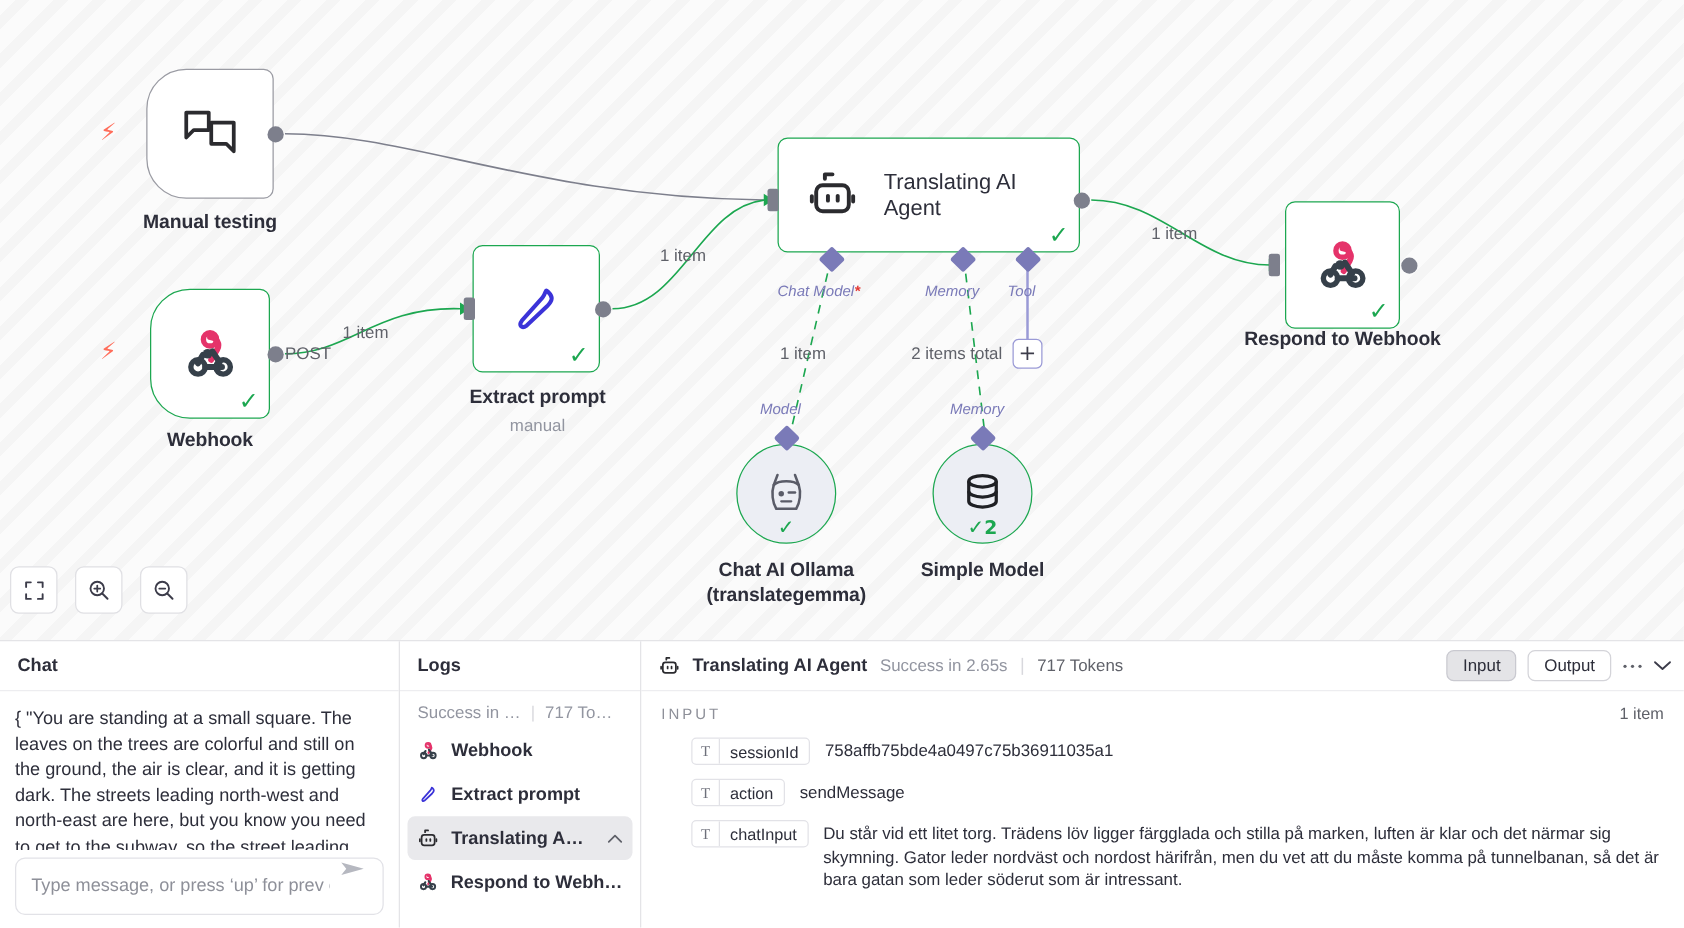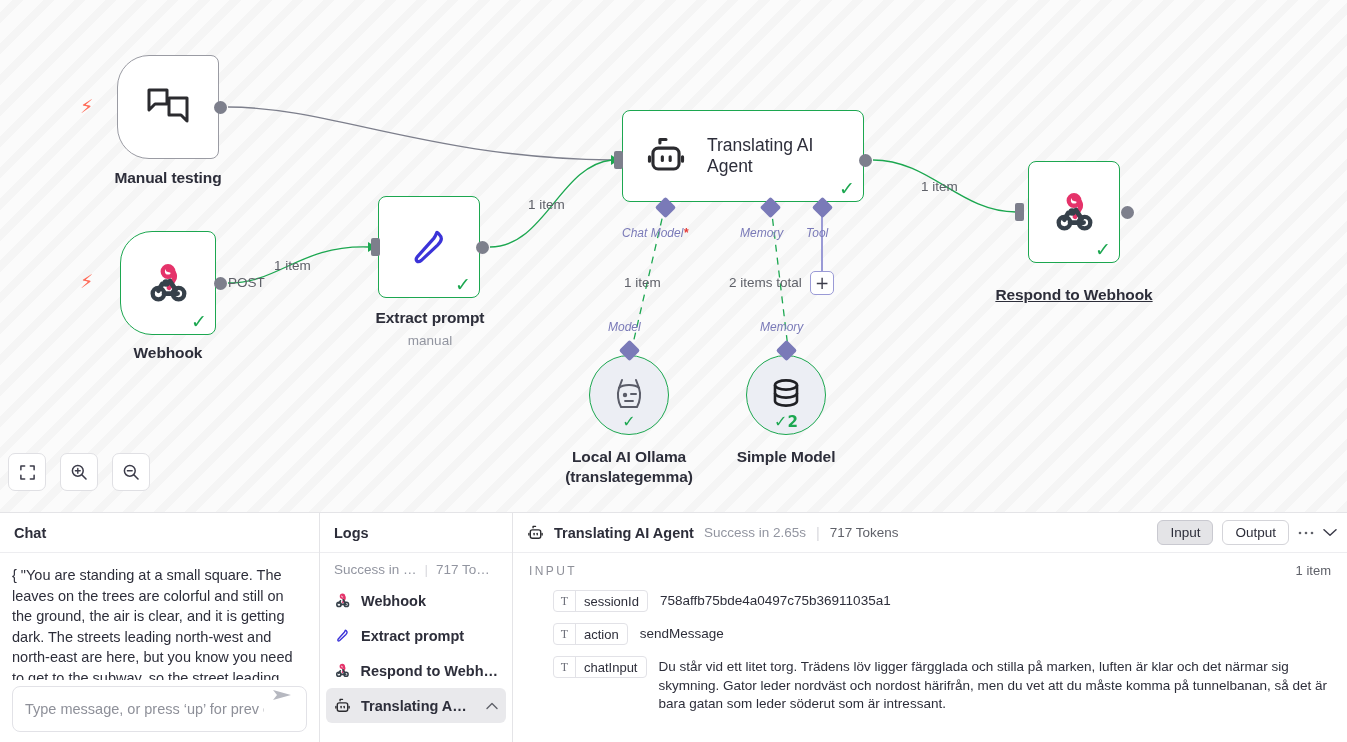--- a/index.html
+++ b/index.html
@@ -309,21 +309,21 @@
   <div class="subnode" style="left:589px; top:355px;">
     <svg width="36" height="42" viewBox="0 0 36 42">
       <path d="M11 6 L8 14 M25 6 L28 14" stroke="#5a5c68" stroke-width="2" fill="none" stroke-linecap="round"></path>
       <path d="M8 14 C6 20, 7 28, 10 33 L26 33 C29 28, 30 20, 28 14 C24 10, 12 10, 8 14 Z" fill="none" stroke="#5a5c68" stroke-width="2"></path>
       <circle cx="14" cy="21" r="2.2" fill="#5a5c68"></circle>
       <path d="M20 20 h5" stroke="#5a5c68" stroke-width="2" stroke-linecap="round"></path>
       <path d="M14 27 h8" stroke="#5a5c68" stroke-width="1.8" stroke-linecap="round"></path>
     </svg>
     <span class="sub-check">✓</span>
   </div>
-  <div class="node-label" style="left:529px; top:447px; width:200px;">Local AI Ollama (translategemma)</div>
+  <div class="node-label" style="left:529px; top:447px; width:200px;">Chat AI Ollama (translategemma)</div>
 
   <div class="port-label" style="left:760px; top:320px;">Memory</div>
   <div class="diamond" style="left:779px; top:343px;"></div>
   <div class="subnode" style="left:746px; top:355px;">
     <svg width="36" height="40" viewBox="0 0 36 40">
       <ellipse cx="18" cy="10" rx="11" ry="4.6" fill="none" stroke="#1f2024" stroke-width="2.6"></ellipse>
       <path d="M7 10 v16 c0 2.6 4.9 4.6 11 4.6 s11 -2 11 -4.6 V10" fill="none" stroke="#1f2024" stroke-width="2.6"></path>
       <path d="M7 18 c0 2.6 4.9 4.6 11 4.6 s11 -2 11 -4.6" fill="none" stroke="#1f2024" stroke-width="2.6"></path>
     </svg>
     <span class="sub-check">✓<span class="cnt">2</span></span>
@@ -338,21 +338,21 @@
       <path d="M18 25 l-4 7" fill="none" stroke="#36404a" stroke-width="5" stroke-linecap="round"></path>
       <circle cx="14" cy="35" r="6" fill="none" stroke="#36404a" stroke-width="4.5"></circle>
       <path d="M20 35 h14" fill="none" stroke="#36404a" stroke-width="5" stroke-linecap="round"></path>
       <circle cx="35" cy="35" r="6" fill="none" stroke="#36404a" stroke-width="4.5"></circle>
       <path d="M26 22 l6 9" fill="none" stroke="#36404a" stroke-width="5" stroke-linecap="round"></path>
       <circle cx="22" cy="24" r="4" fill="#36404a"></circle>
     </svg>
     <span class="check">✓</span>
   </div>
   <div class="dot-out" style="left:1121px; top:206px;"></div>
-  <div class="node-label" style="left:974px; top:285px; width:200px;text-decoration:underline;">Respond to Webhook</div>
+  <div class="node-label" style="left:974px; top:262px; width:200px;">Respond to Webhook</div>
 
   <div id="canvas-controls">
     <div class="ctrl-btn">
       <svg width="17" height="17" viewBox="0 0 18 18">
         <path d="M2 6 V2 H6 M12 2 H16 V6 M16 12 V16 H12 M6 16 H2 V12" fill="none" stroke="#3c3c4a" stroke-width="1.6" stroke-linecap="round" stroke-linejoin="round"></path>
       </svg>
     </div>
     <div class="ctrl-btn">
       <svg width="18" height="18" viewBox="0 0 18 18">
         <circle cx="7.8" cy="7.8" r="5.4" fill="none" stroke="#3c3c4a" stroke-width="1.5"></circle>
@@ -408,47 +408,47 @@
       <span>Webhook</span>
     </div>
 
     <div class="log-row">
       <svg width="17" height="17" viewBox="0 0 48 48">
         <path d="M34 10 C38 14, 38 17, 33 22 L16 38 C12 41, 9 38, 12 34 L29 15 C33 10, 31 7, 34 10 Z" fill="none" stroke="#3b33d8" stroke-width="4" stroke-linejoin="round"></path>
       </svg>
       <span>Extract prompt</span>
     </div>
 
+    <div class="log-row selected">
+      <svg width="17" height="16" viewBox="0 0 48 46">
+        <path d="M24 4 h-7 v4" fill="none" stroke="#2b2b2f" stroke-width="4" stroke-linecap="round" stroke-linejoin="round"></path>
+        <rect x="9" y="14" width="30" height="24" rx="6" fill="none" stroke="#2b2b2f" stroke-width="4"></rect>
+        <rect x="18" y="22" width="4" height="8" rx="2" fill="#2b2b2f"></rect>
+        <rect x="27" y="22" width="4" height="8" rx="2" fill="#2b2b2f"></rect>
+        <path d="M5 24 v5 M43 24 v5" stroke="#2b2b2f" stroke-width="4" stroke-linecap="round"></path>
+      </svg>
+      <span>Translating A…</span>
+      <span class="chev">
+        <svg width="12" height="8" viewBox="0 0 12 8">
+            <path d="M1 6.5 L6 1.5 L11 6.5" fill="none" stroke="#5f6169" stroke-width="1.4" stroke-linecap="round" stroke-linejoin="round"></path>
+          </svg>
+      </span>
+    </div>
+
     <div class="log-row">
       <svg width="17" height="17" viewBox="0 0 48 48">
         <path d="M24 10 a7 7 0 0 1 6 10.5 L25 29" fill="none" stroke="#e5336a" stroke-width="5" stroke-linecap="round"></path>
         <circle cx="24" cy="12" r="5.5" fill="none" stroke="#e5336a" stroke-width="4.5"></circle>
         <path d="M18 25 l-4 7" fill="none" stroke="#36404a" stroke-width="5" stroke-linecap="round"></path>
         <circle cx="14" cy="35" r="6" fill="none" stroke="#36404a" stroke-width="4.5"></circle>
         <path d="M20 35 h14" fill="none" stroke="#36404a" stroke-width="5" stroke-linecap="round"></path>
         <circle cx="35" cy="35" r="6" fill="none" stroke="#36404a" stroke-width="4.5"></circle>
         <path d="M26 22 l6 9" fill="none" stroke="#36404a" stroke-width="5" stroke-linecap="round"></path>
       </svg>
       <span>Respond to Webh…</span>
-    </div>
-
-    <div class="log-row selected">
-      <svg width="17" height="16" viewBox="0 0 48 46">
-        <path d="M24 4 h-7 v4" fill="none" stroke="#2b2b2f" stroke-width="4" stroke-linecap="round" stroke-linejoin="round"></path>
-        <rect x="9" y="14" width="30" height="24" rx="6" fill="none" stroke="#2b2b2f" stroke-width="4"></rect>
-        <rect x="18" y="22" width="4" height="8" rx="2" fill="#2b2b2f"></rect>
-        <rect x="27" y="22" width="4" height="8" rx="2" fill="#2b2b2f"></rect>
-        <path d="M5 24 v5 M43 24 v5" stroke="#2b2b2f" stroke-width="4" stroke-linecap="round"></path>
-      </svg>
-      <span>Translating A…</span>
-      <span class="chev">
-        <svg width="12" height="8" viewBox="0 0 12 8">
-            <path d="M1 6.5 L6 1.5 L11 6.5" fill="none" stroke="#5f6169" stroke-width="1.4" stroke-linecap="round" stroke-linejoin="round"></path>
-          </svg>
-      </span>
     </div>
   </div>
 
   <div class="pane-detail">
     <div class="pane-head detail">
       <svg width="17" height="16" viewBox="0 0 48 46">
         <path d="M24 4 h-7 v4" fill="none" stroke="#2b2b2f" stroke-width="4" stroke-linecap="round" stroke-linejoin="round"></path>
         <rect x="9" y="14" width="30" height="24" rx="6" fill="none" stroke="#2b2b2f" stroke-width="4"></rect>
         <rect x="18" y="22" width="4" height="8" rx="2" fill="#2b2b2f"></rect>
         <rect x="27" y="22" width="4" height="8" rx="2" fill="#2b2b2f"></rect>

